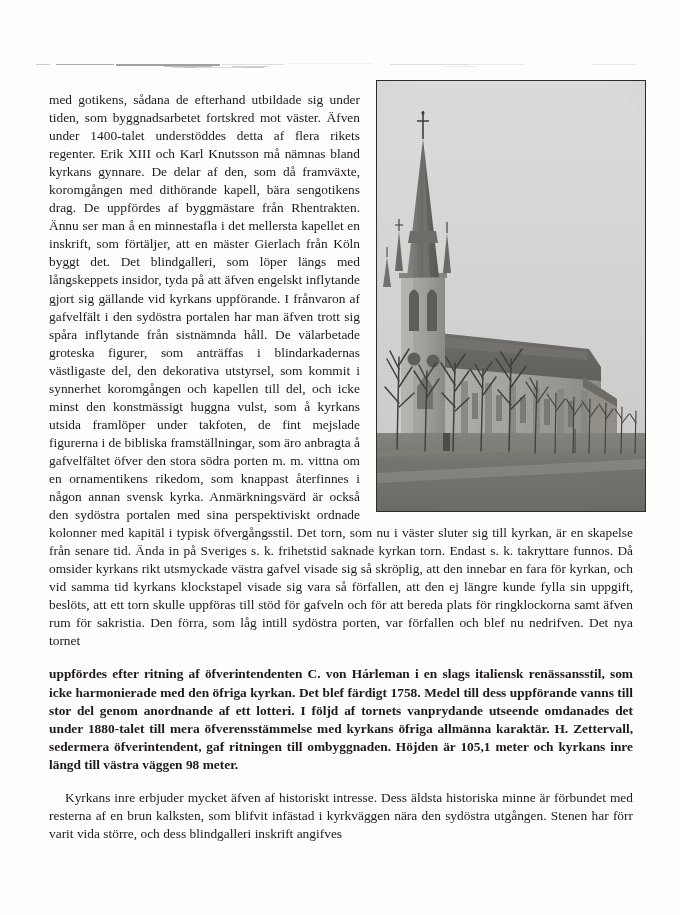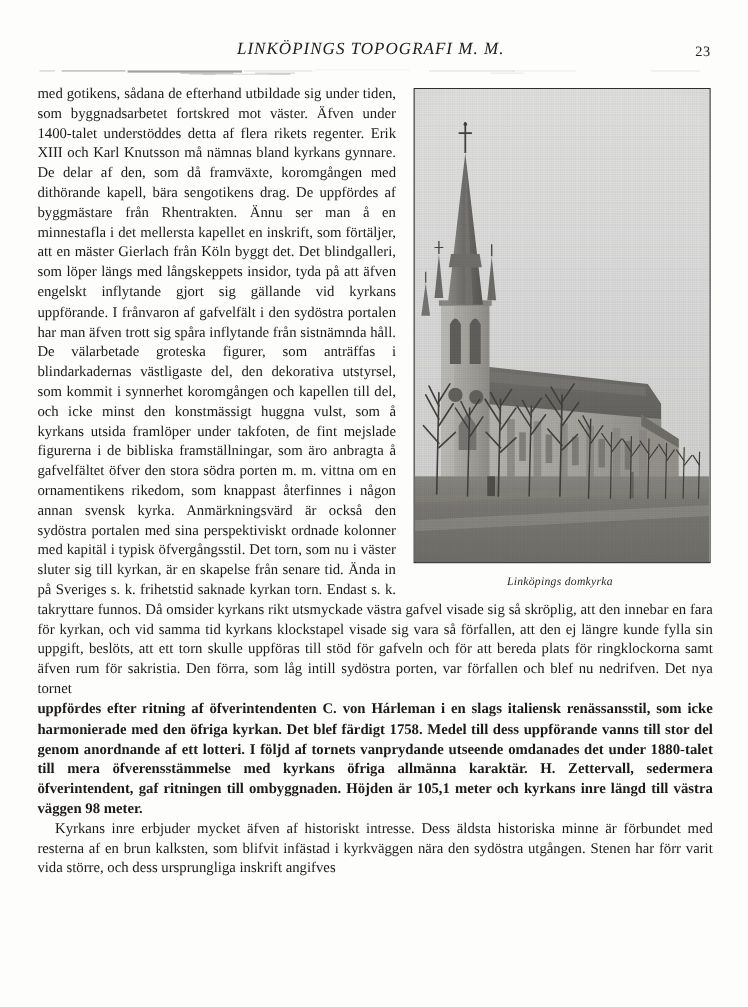--- a/index.html
+++ b/index.html
@@ -89,21 +89,21 @@
     top: 76px;
     left: 34px;
     width: 614px;
     font-size: 13.4px;
     line-height: 18.05px;
     text-align: justify;
     text-justify: inter-word;
     color: #1d1a18;
     hyphens: manual;
   }
-  .body-text p { margin: 0; }
+  .body-text p { margin: 15px; }
   .body-text p.indent { text-indent: 0; }
 
   
   .figure {
     float: right;
     width: 272px;
     margin: 4px 0 2px 16px;
     shape-margin: 6px;
   }
   .figure .plate {
@@ -146,24 +146,20 @@
     inset: 0;
     pointer-events: none;
     background: radial-gradient(120% 95% at 50% 45%, rgba(255,255,255,0) 55%, rgba(90,90,90,.16) 100%);
   }
 </style>
 </head>
 <body>
 
 <div class="page">
 
-  <div class="running-head">
-    <div class="head-title">LINKÖPINGS TOPOGRAFI M. M.</div>
-    <div class="folio">23</div>
-  </div>
 
   <div class="scan-rule">
     <span class="s1"></span>
       <span class="s2"></span>
       <span class="s3"></span>
     <span class="s4"></span>
       <span class="s5"></span>
       <span class="s6"></span>
     <span class="s7"></span>
       <span class="s8"></span>
@@ -333,21 +329,20 @@
           </g>
 
           <rect x="66" y="352" width="7" height="18" fill="#403f3c" opacity=".85"></rect>
           <rect x="196" y="348" width="3" height="24" fill="#4a4945" opacity=".6"></rect>
 
           <rect x="0" y="0" width="268" height="430" fill="#9b9b95" opacity=".07"></rect>
         </svg>
         <div class="grain"></div>
         <div class="vignette"></div>
       </div>
-      <div class="caption">Linköpings domkyrka</div>
     </div>
 
     <p>med gotikens, sådana de efterhand utbildade sig under tiden, som byggnadsarbetet fortskred mot väster. Äfven under 1400-talet understöddes detta af flera rikets regenter. Erik XIII och Karl Knutsson må nämnas bland kyrkans gynnare. De delar af den, som då framväxte, koromgången med dithörande kapell, bära sengotikens drag. De uppfördes af byggmästare från Rhentrakten. Ännu ser man å en minnestafla i det mellersta kapellet en inskrift, som förtäljer, att en mäster Gierlach från Köln byggt det. Det blindgalleri, som löper längs med långskeppets insidor, tyda på att äfven engelskt inflytande gjort sig gällande vid kyrkans uppförande. I frånvaron af gafvelfält i den sydöstra portalen har man äfven trott sig spåra inflytande från sistnämnda håll. De välarbetade groteska figurer, som anträffas i blindarkadernas västligaste del, den dekorativa utstyrsel, som kommit i synnerhet koromgången och kapellen till del, och icke minst den konstmässigt huggna vulst, som å kyrkans utsida framlöper under takfoten, de fint mejslade figurerna i de bibliska framställningar, som äro anbragta å gafvelfältet öfver den stora södra porten m. m. vittna om en ornamentikens rikedom, som knappast återfinnes i någon annan svensk kyrka. Anmärkningsvärd är också den sydöstra portalen med sina perspektiviskt ordnade kolonner med kapitäl i typisk öfvergångsstil. Det torn, som nu i väster sluter sig till kyrkan, är en skapelse från senare tid. Ända in på Sveriges s. k. frihetstid saknade kyrkan torn. Endast s. k. takryttare funnos. Då omsider kyrkans rikt utsmyckade västra gafvel visade sig så skröplig, att den innebar en fara för kyrkan, och vid samma tid kyrkans klockstapel visade sig vara så förfallen, att den ej längre kunde fylla sin uppgift, beslöts, att ett torn skulle uppföras till stöd för gafveln och för att bereda plats för ringklockorna samt äfven rum för sakristia. Den förra, som låg intill sydöstra porten, var förfallen och blef nu nedrifven. Det nya tornet</p>
     <p class="tail">uppfördes efter ritning af öfverintendenten C. von Hárleman i en slags italiensk renässansstil, som icke harmonierade med den öfriga kyrkan. Det blef färdigt 1758. Medel till dess uppförande vanns till stor del genom anordnande af ett lotteri. I följd af tornets vanprydande utseende omdanades det under 1880-talet till mera öfverensstämmelse med kyrkans öfriga allmänna karaktär. H. Zettervall, sedermera öfverintendent, gaf ritningen till ombyggnaden. Höjden är 105,1 meter och kyrkans inre längd till västra väggen 98 meter.</p>
-    <p class="indent" style="text-indent:16px">Kyrkans inre erbjuder mycket äfven af historiskt intresse. Dess äldsta historiska minne är förbundet med resterna af en brun kalksten, som blifvit infästad i kyrkväggen nära den sydöstra utgången. Stenen har förr varit vida större, och dess ursprungliga inskrift angifves</p>
+    <p class="indent" style="text-indent:16px">Kyrkans inre erbjuder mycket äfven af historiskt intresse. Dess äldsta historiska minne är förbundet med resterna af en brun kalksten, som blifvit infästad i kyrkväggen nära den sydöstra utgången. Stenen har förr varit vida större, och dess blindgalleri inskrift angifves</p>
 
   </div>
 </div>
 
 </body></html>

